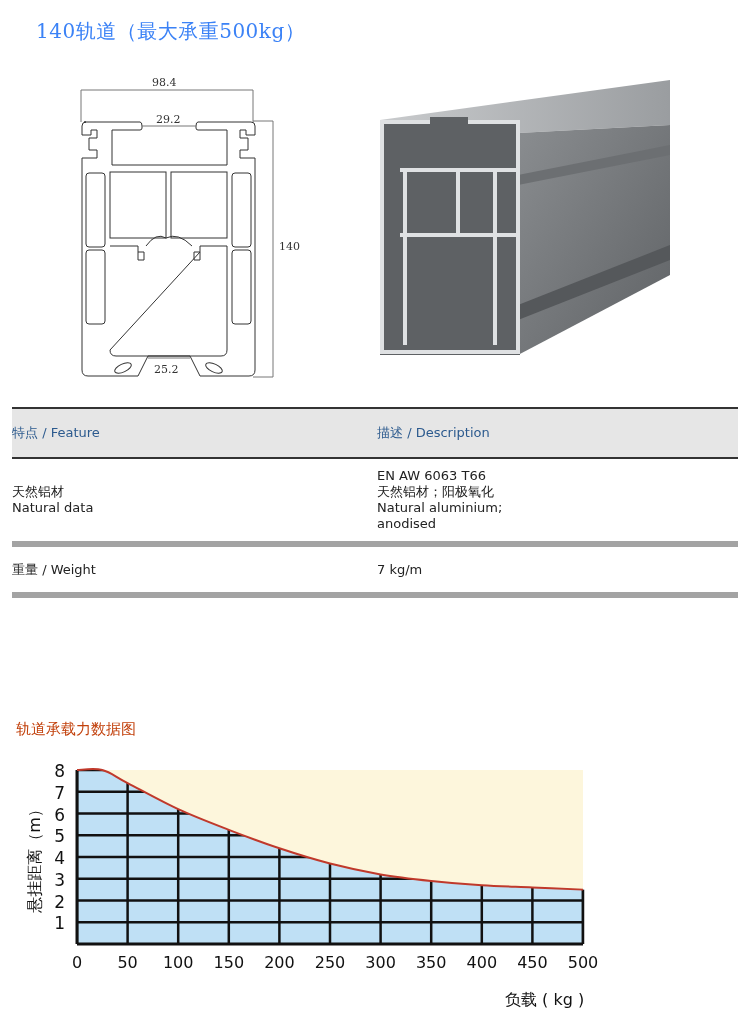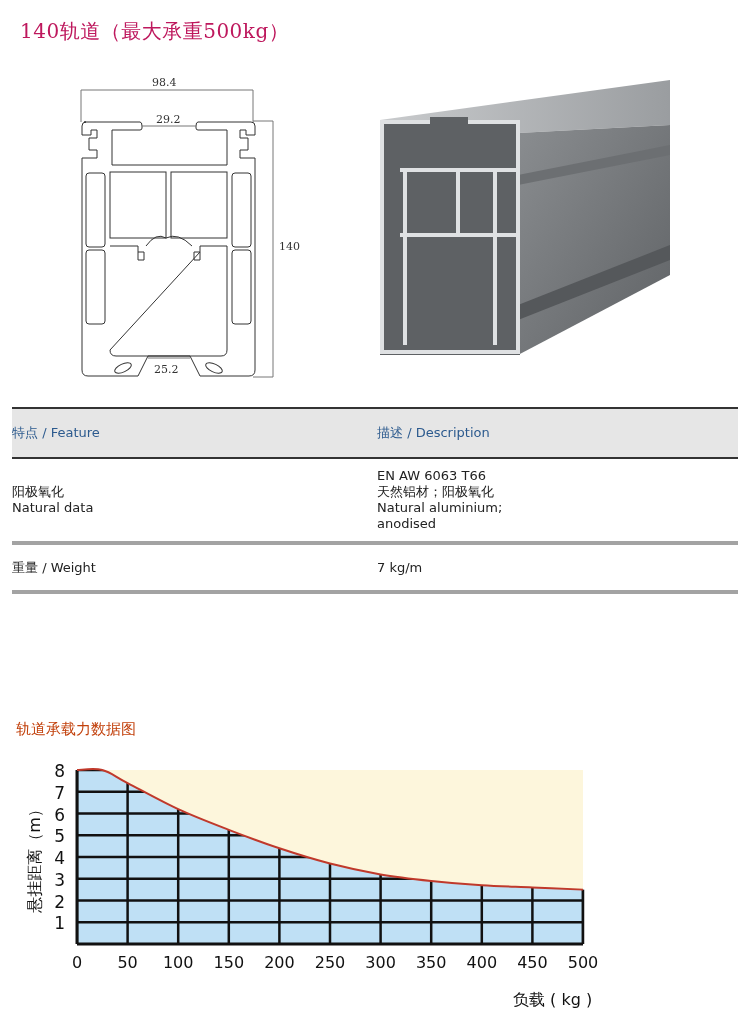--- a/index.html
+++ b/index.html
@@ -1,37 +1,37 @@
 <!DOCTYPE html>
 <html><head>
 <meta charset="utf-8">
 <style>
   html, body { margin:0; padding:0; background:#ffffff; }
   body { width:750px; height:1023px; position:relative; overflow:hidden;
          font-family:"DejaVu Sans", sans-serif; color:#222; }
-  .title { position:absolute; left:20px; top:18px; font-family:"DejaVu Serif", serif;
-           font-size:20px; color:#be185d; letter-spacing:0.5px; }
+  .title { position:absolute; left:36px; top:18px; font-family:"DejaVu Serif", serif;
+           font-size:20px; color:#3b82f6; letter-spacing:0.5px; }
   .drawing { position:absolute; left:60px; top:60px; width:260px; height:330px; }
   .photo { position:absolute; left:370px; top:75px; width:320px; height:300px; }
   .spec-table { position:absolute; left:12px; top:407px; width:726px; border-collapse:collapse;
                 font-family:"DejaVu Sans", sans-serif; font-size:13px; }
   .spec-table th, .spec-table td { text-align:left; padding:0; vertical-align:middle; }
   .spec-table th { background:#e6e6e6; color:#2c5a8e; font-weight:normal; height:48px;
                    border-top:2px solid #333; border-bottom:2px solid #333; }
-  .spec-table td { border-bottom:4px solid #a3a3a3; line-height:16px; color:#222; }
+  .spec-table td { border-bottom:6px solid #a3a3a3; line-height:16px; color:#222; }
   .col1 { width:363px; } 
   .spec-table td.c2, .spec-table th.c2 { padding-left:2px; }
   .row-material td { height:82px; }
   .row-weight td { height:45px; }
   .row-moment td { height:44px; }
   .row-resist td { height:44px; }
   .line { display:block; }
   .chart-title { position:absolute; left:16px; top:720px; font-size:15px; color:#c2410c; }
   .chart { position:absolute; left:0; top:750px; width:750px; height:273px; }
-  .xlabel { position:absolute; left:505px; top:990px; font-size:16px; color:#111;margin-left:8px; }
+  .xlabel { position:absolute; left:505px; top:990px; font-size:16px; color:#111; }
 </style>
 </head>
 <body>
 
 <div class="title">140轨道（最大承重500kg）</div>
 
 <svg class="drawing" viewBox="0 0 260 330">
   <g stroke="#333" stroke-width="1" fill="none">
 
     <line x1="21" y1="30" x2="193" y2="30" stroke="#777"></line>
@@ -95,21 +95,21 @@
 <table class="spec-table">
   <thead>
     <tr>
       <th class="col1">特点 / Feature</th>
       <th class="c2">描述 / Description</th>
     </tr>
   </thead>
   <tbody>
     <tr class="row-material">
       <td>
-        <span class="line">阳极氧化</span>
+        <span class="line">天然铝材</span>
         <span class="line">Natural data</span>
       </td>
       <td class="c2">
         <span class="line">EN AW 6063 T66</span>
         <span class="line">天然铝材；阳极氧化</span>
         <span class="line">Natural aluminium;</span>
         <span class="line">anodised</span>
       </td>
     </tr>
     <tr class="row-weight">

